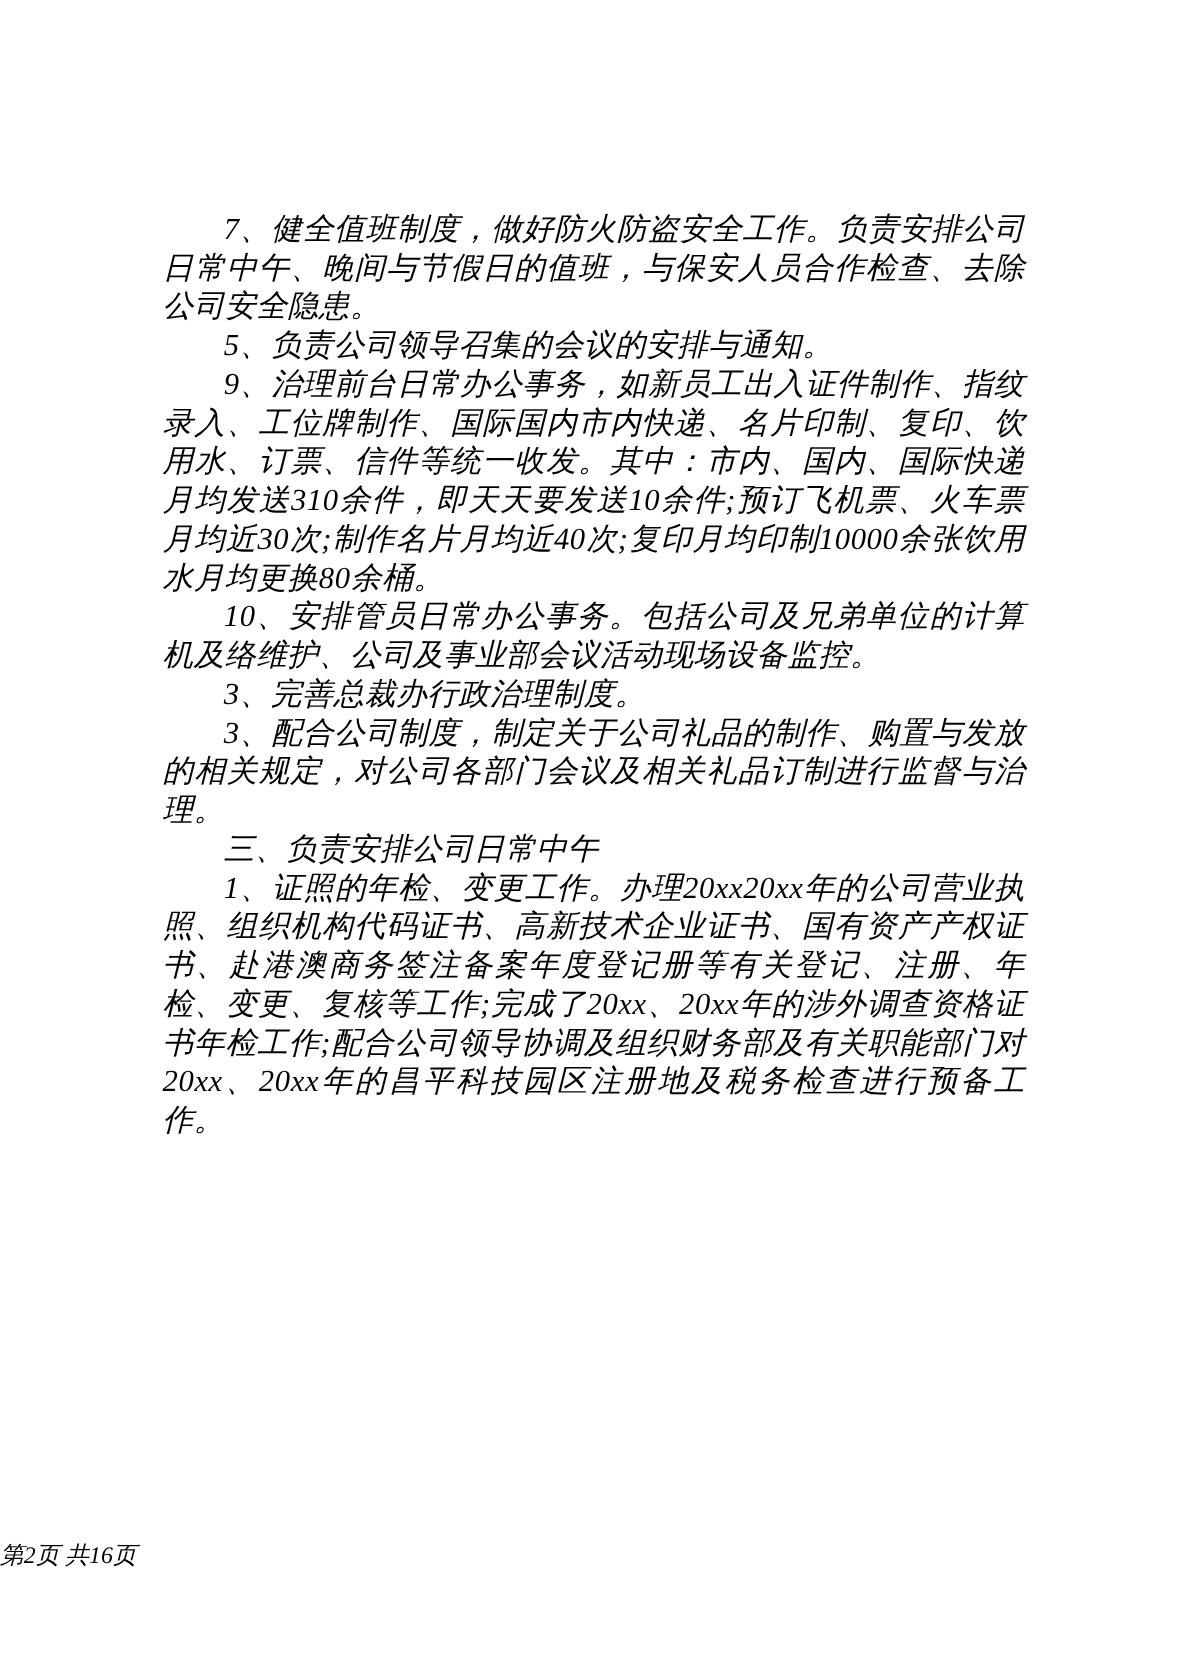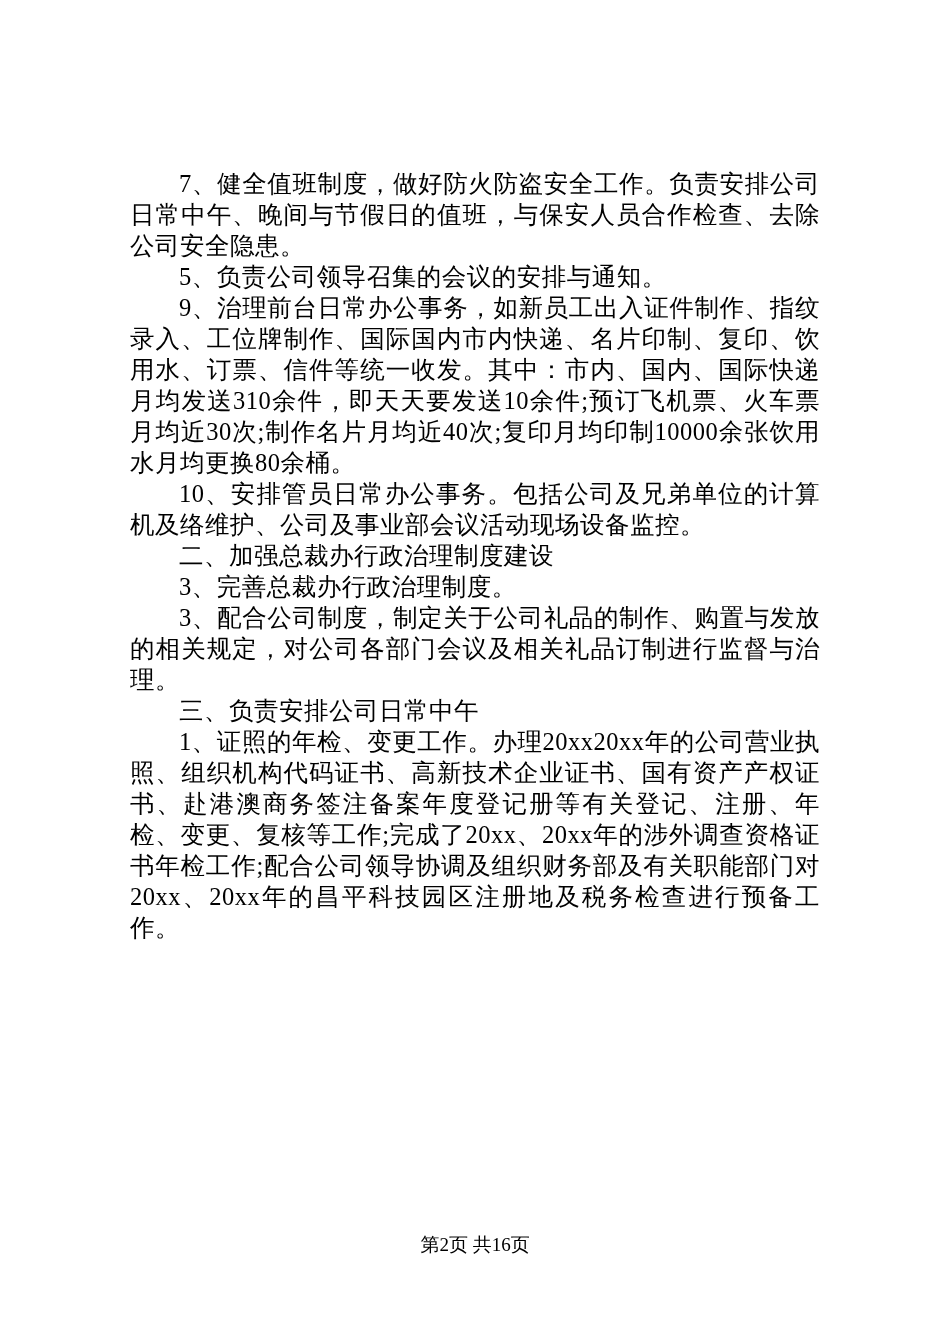--- a/index.html
+++ b/index.html
@@ -9,58 +9,57 @@
     background: #ffffff;
     font-family: "Liberation Serif", "DejaVu Serif", serif;
     color: #000000;
   }
   .page {
     position: relative;
     width: 950px;
     height: 1344px;
     background: #ffffff;
     overflow: hidden;
+    font-style: italic;
   }
   .content {
     position: absolute;
     top: 168px;
     left: 130px;
     width: 690px;
   }
   .para {
     font-size: 24.5px;
     line-height: 31px;
     text-align: justify;
     text-indent: 2em;
     word-break: break-all;
     letter-spacing: 0.5px;
   }
   .footer {
     position: absolute;
     left: 0;
     right: 0;
     bottom: 88px;
-    text-align: center;
   }
   .footer span {
     font-size: 19px;
     line-height: 22px;
     color: #000000;
   }
 </style>
 </head>
 <body>
 
 <div class="page">
   <div class="content">
     <p class="para">7、健全值班制度，做好防火防盗安全工作。负责安排公司日常中午、晚间与节假日的值班，与保安人员合作检查、去除公司安全隐患。</p>
     <p class="para">5、负责公司领导召集的会议的安排与通知。</p>
     <p class="para">9、治理前台日常办公事务，如新员工出入证件制作、指纹录入、工位牌制作、国际国内市内快递、名片印制、复印、饮用水、订票、信件等统一收发。其中：市内、国内、国际快递月均发送310余件，即天天要发送10余件;预订飞机票、火车票月均近30次;制作名片月均近40次;复印月均印制10000余张饮用水月均更换80余桶。</p>
     <p class="para">10、安排管员日常办公事务。包括公司及兄弟单位的计算机及络维护、公司及事业部会议活动现场设备监控。</p>
-    <p class="para">二、加强总裁办行政治理制度建设</p>
     <p class="para">3、完善总裁办行政治理制度。</p>
     <p class="para">3、配合公司制度，制定关于公司礼品的制作、购置与发放的相关规定，对公司各部门会议及相关礼品订制进行监督与治理。</p>
     <p class="para">三、负责安排公司日常中午</p>
     <p class="para">1、证照的年检、变更工作。办理20xx20xx年的公司营业执照、组织机构代码证书、高新技术企业证书、国有资产产权证书、赴港澳商务签注备案年度登记册等有关登记、注册、年检、变更、复核等工作;完成了20xx、20xx年的涉外调查资格证书年检工作;配合公司领导协调及组织财务部及有关职能部门对20xx、20xx年的昌平科技园区注册地及税务检查进行预备工作。</p>
   </div>
   <div class="footer">
     <span>第2页 共16页</span>
   </div>
 </div>
 

